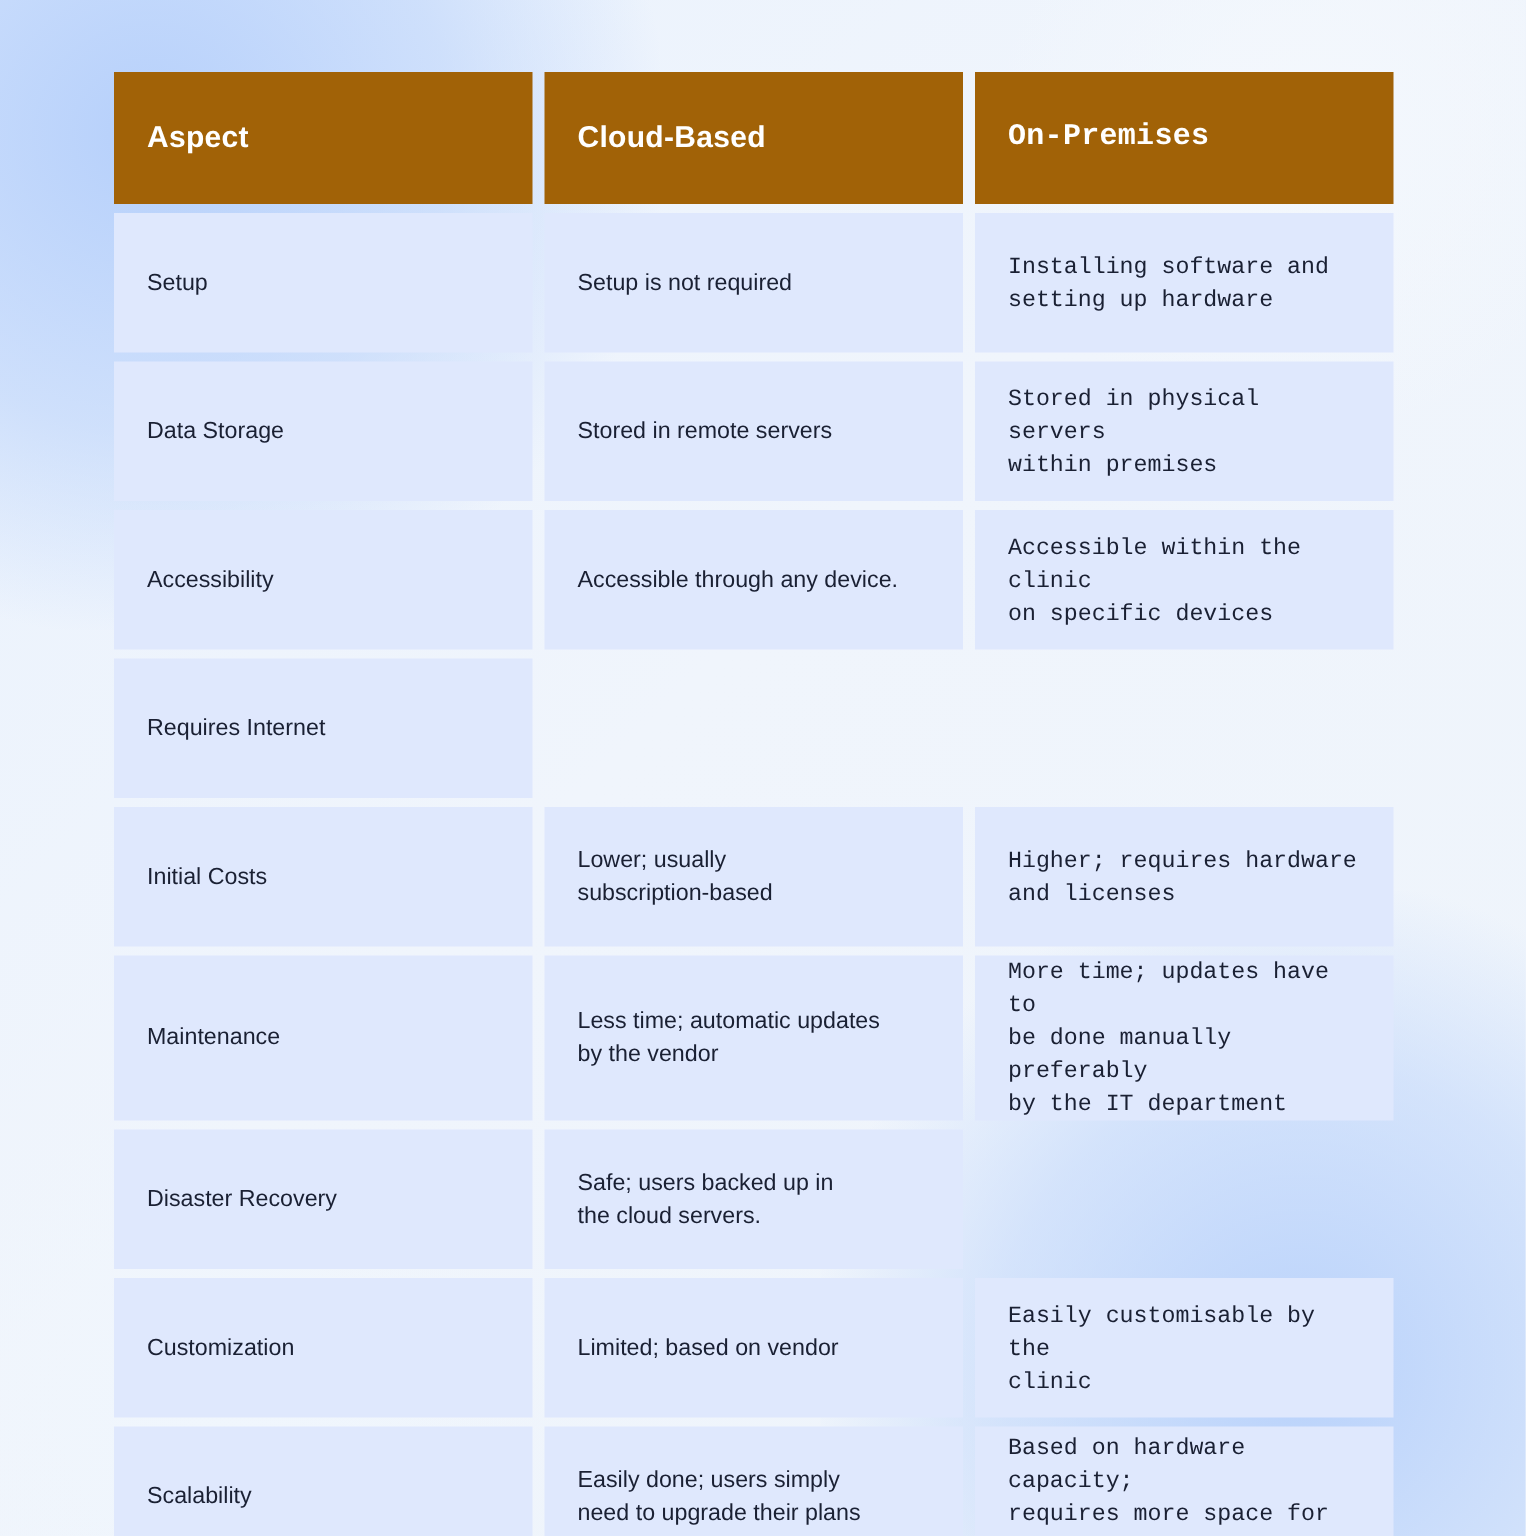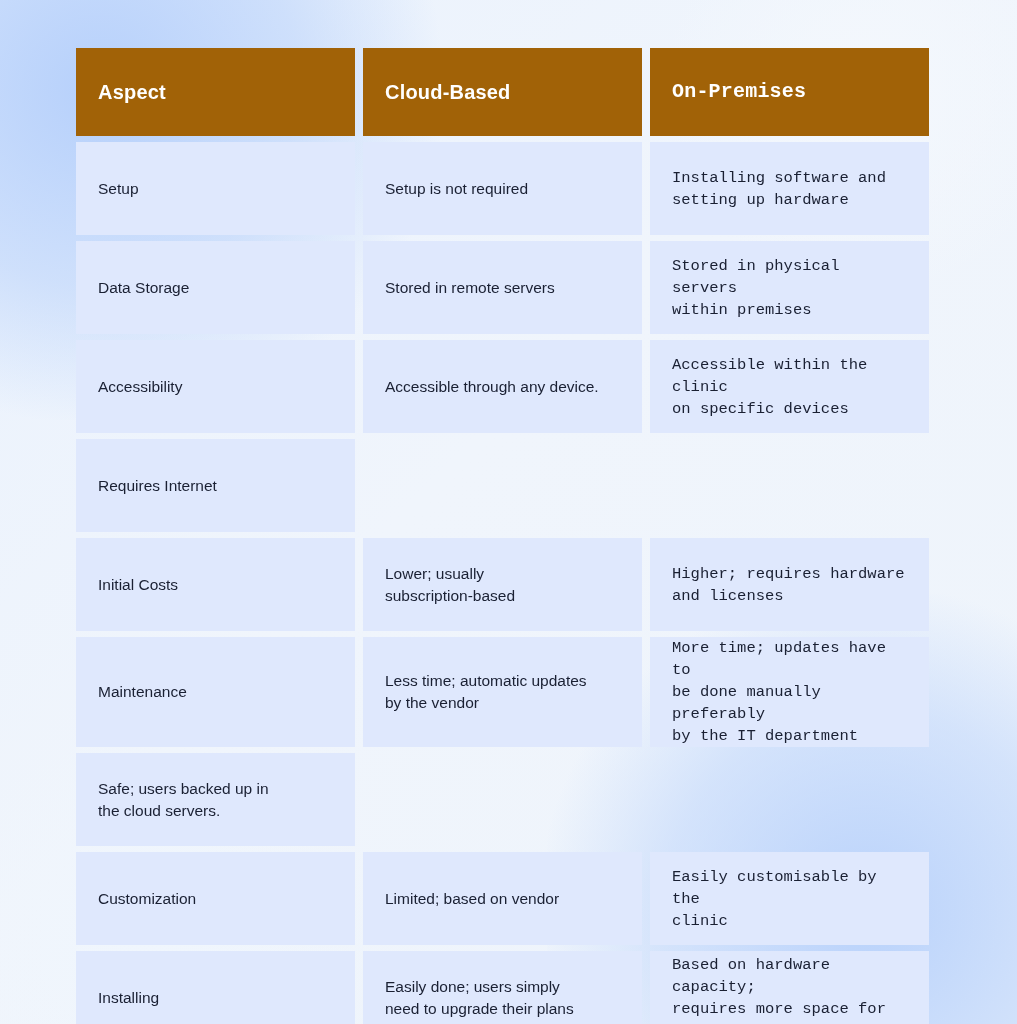--- a/index.html
+++ b/index.html
@@ -183,20 +183,23 @@
 by the vendor</span>
     </div>
     <div class="cell col-2">
       <span class="cell-text">More time; updates have to
 be done manually preferably
 by the IT department</span>
     </div>
   </div>
 
   <div class="table-row body-row">
+    <div class="cell col-0">
+      <span class="cell-text">Disaster Recovery</span>
+    </div>
     <div class="cell col-1">
       <span class="cell-text">Safe; users backed up in
 the cloud servers.</span>
     </div>
   </div>
 
   <div class="table-row body-row">
     <div class="cell col-0">
       <span class="cell-text">Customization</span>
     </div>
@@ -204,21 +207,21 @@
       <span class="cell-text">Limited; based on vendor</span>
     </div>
     <div class="cell col-2">
       <span class="cell-text">Easily customisable by the
 clinic</span>
     </div>
   </div>
 
   <div class="table-row body-row">
     <div class="cell col-0">
-      <span class="cell-text">Installing</span>
+      <span class="cell-text">Scalability</span>
     </div>
     <div class="cell col-1">
       <span class="cell-text">Easily done; users simply
 need to upgrade their plans</span>
     </div>
     <div class="cell col-2">
       <span class="cell-text">Based on hardware capacity;
 requires more space for
 physical servers</span>
     </div>

